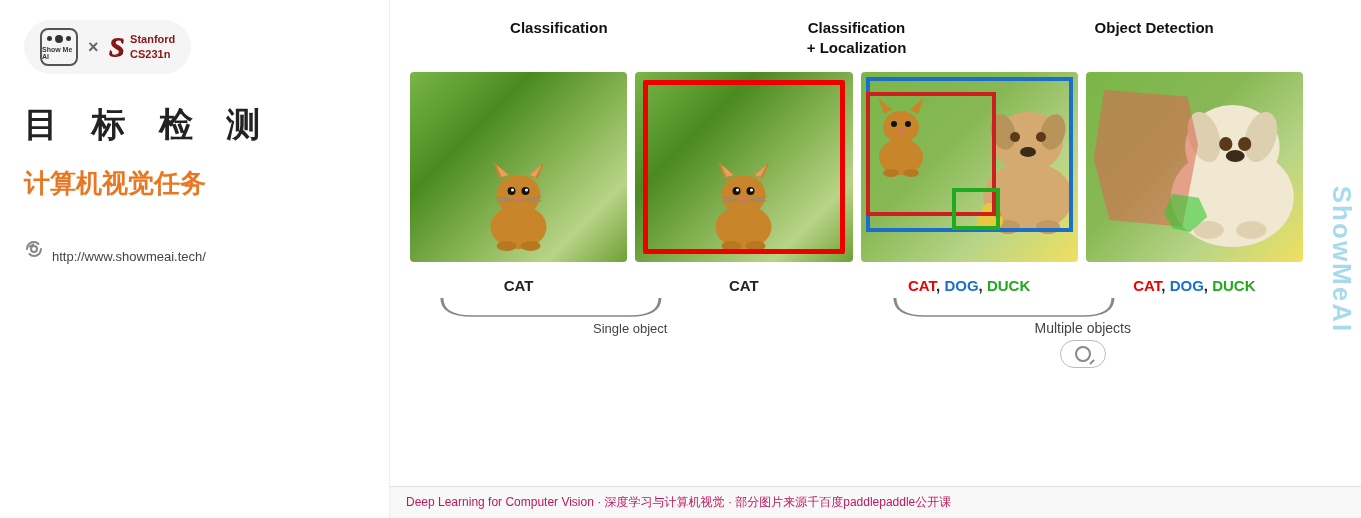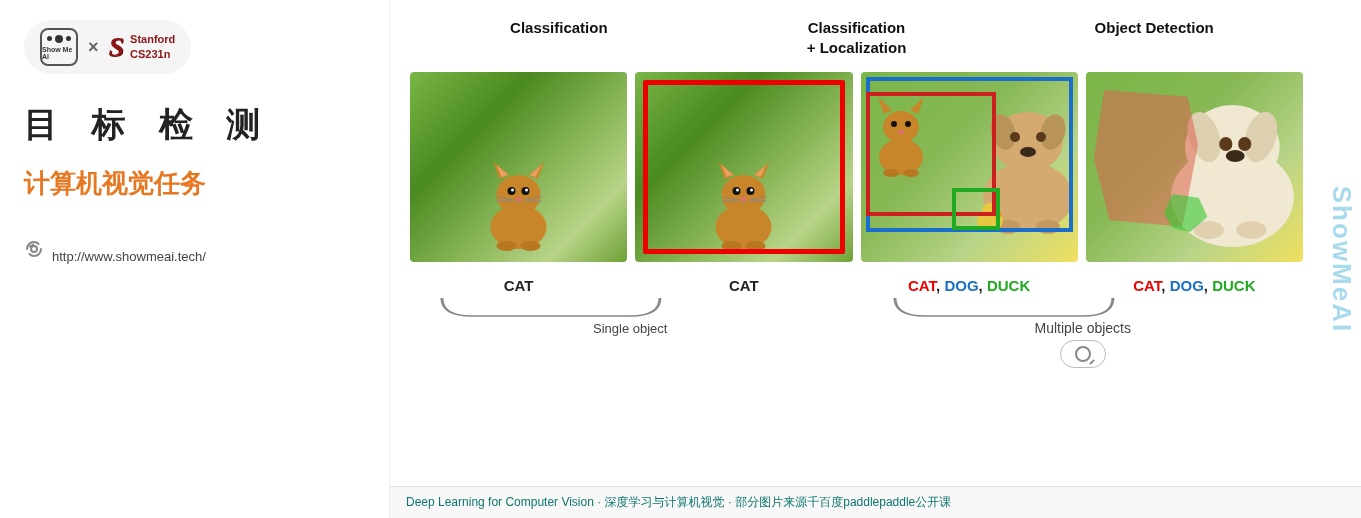--- a/index.html
+++ b/index.html
@@ -369,21 +369,21 @@
     
     .footer-bar {
       position: absolute;
       bottom: 0;
       left: 0;
       right: 0;
       background: #f8f8f8;
       border-top: 1px solid #e0e0e0;
       padding: 7px 16px;
       font-size: 12px;
-      color: #0f766e;
+      color: #be185d;
       display: flex;
       align-items: center;
       gap: 6px;
     }
 
     .detection-brace-row {
       display: flex;
       width: 100%;
       padding-right: 38px;
       gap: 12px;

